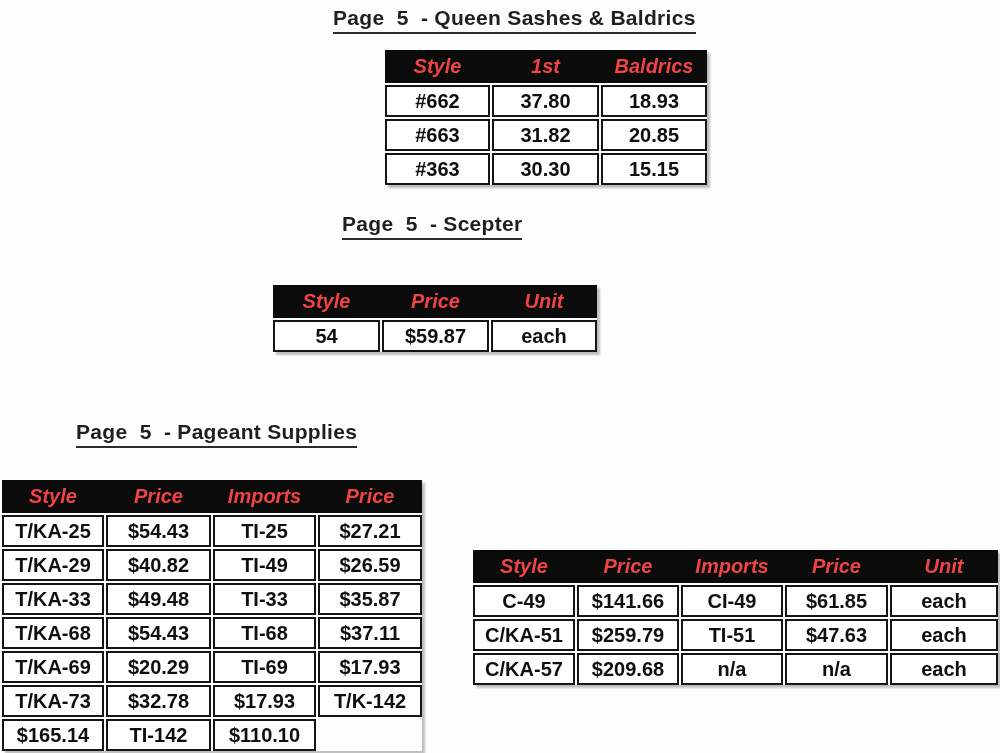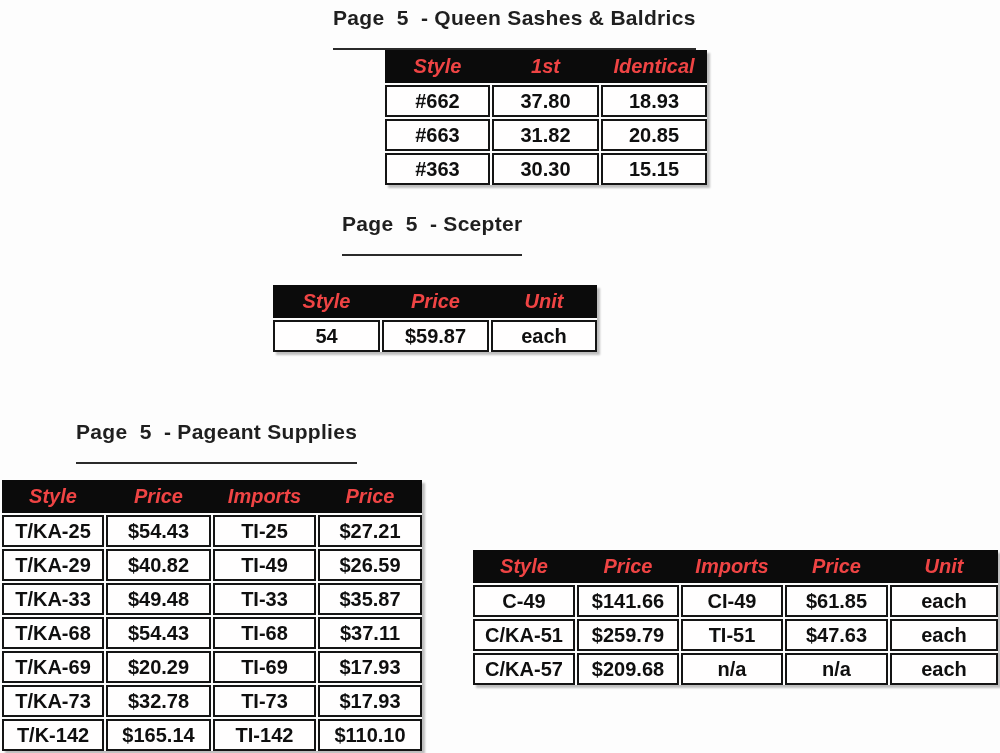--- a/index.html
+++ b/index.html
@@ -6,21 +6,21 @@
   .page {
     position:relative; width:1000px; height:753px;
     background:#fdfdfd; overflow:hidden;
     font-family:"Liberation Sans", sans-serif;
     color:#111;
   }
   .sec-title {
     position:absolute;
     font-size:21px; font-weight:bold; color:#1f1f1f;
     letter-spacing:0.3px; white-space:pre;
-    border-bottom:2px solid #2b2b2b; padding-bottom:18px;
+    border-bottom:2px solid #2b2b2b; padding-bottom:2px;
     line-height:24px;
   }
   .ptable { position:absolute; box-shadow:3px 3px 2px rgba(0,0,0,0.25); }
   .thead {
     display:grid; gap:2px; background:#0b0b0b; height:33px;
     align-items:center; margin-bottom:2px;
   }
   .th {
     color:#ef4444; font-size:20px; font-weight:bold; font-style:italic;
     text-align:center; line-height:33px; white-space:nowrap; overflow:hidden;
@@ -41,21 +41,21 @@
 <body>
 
 <div class="page">
 
   <div class="sec-title" style="left:333px; top:6px;">Page  5  - Queen Sashes &amp; Baldrics</div>
 
   <div class="ptable" style="left:385px; top:50px;">
     <div class="thead cols-queen">
       <div class="th">Style</div>
       <div class="th">1st</div>
-      <div class="th">Identical</div>
+      <div class="th">Baldrics</div>
     </div>
     <div class="tbody cols-queen">
       <div class="td">#662</div>
       <div class="td">37.80</div>
       <div class="td">18.93</div>
       <div class="td">#663</div>
       <div class="td">31.82</div>
       <div class="td">20.85</div>
       <div class="td">#363</div>
       <div class="td">30.30</div>
@@ -103,21 +103,20 @@
       <div class="td">T/KA-68</div>
       <div class="td">$54.43</div>
       <div class="td">TI-68</div>
       <div class="td">$37.11</div>
       <div class="td">T/KA-69</div>
       <div class="td">$20.29</div>
       <div class="td">TI-69</div>
       <div class="td">$17.93</div>
       <div class="td">T/KA-73</div>
       <div class="td">$32.78</div>
-      <div class="td">TI-73</div>
       <div class="td">$17.93</div>
       <div class="td">T/K-142</div>
       <div class="td">$165.14</div>
       <div class="td">TI-142</div>
       <div class="td">$110.10</div>
     </div>
   </div>
 
   <div class="ptable" style="left:473px; top:550px;">
     <div class="thead cols-pr">

